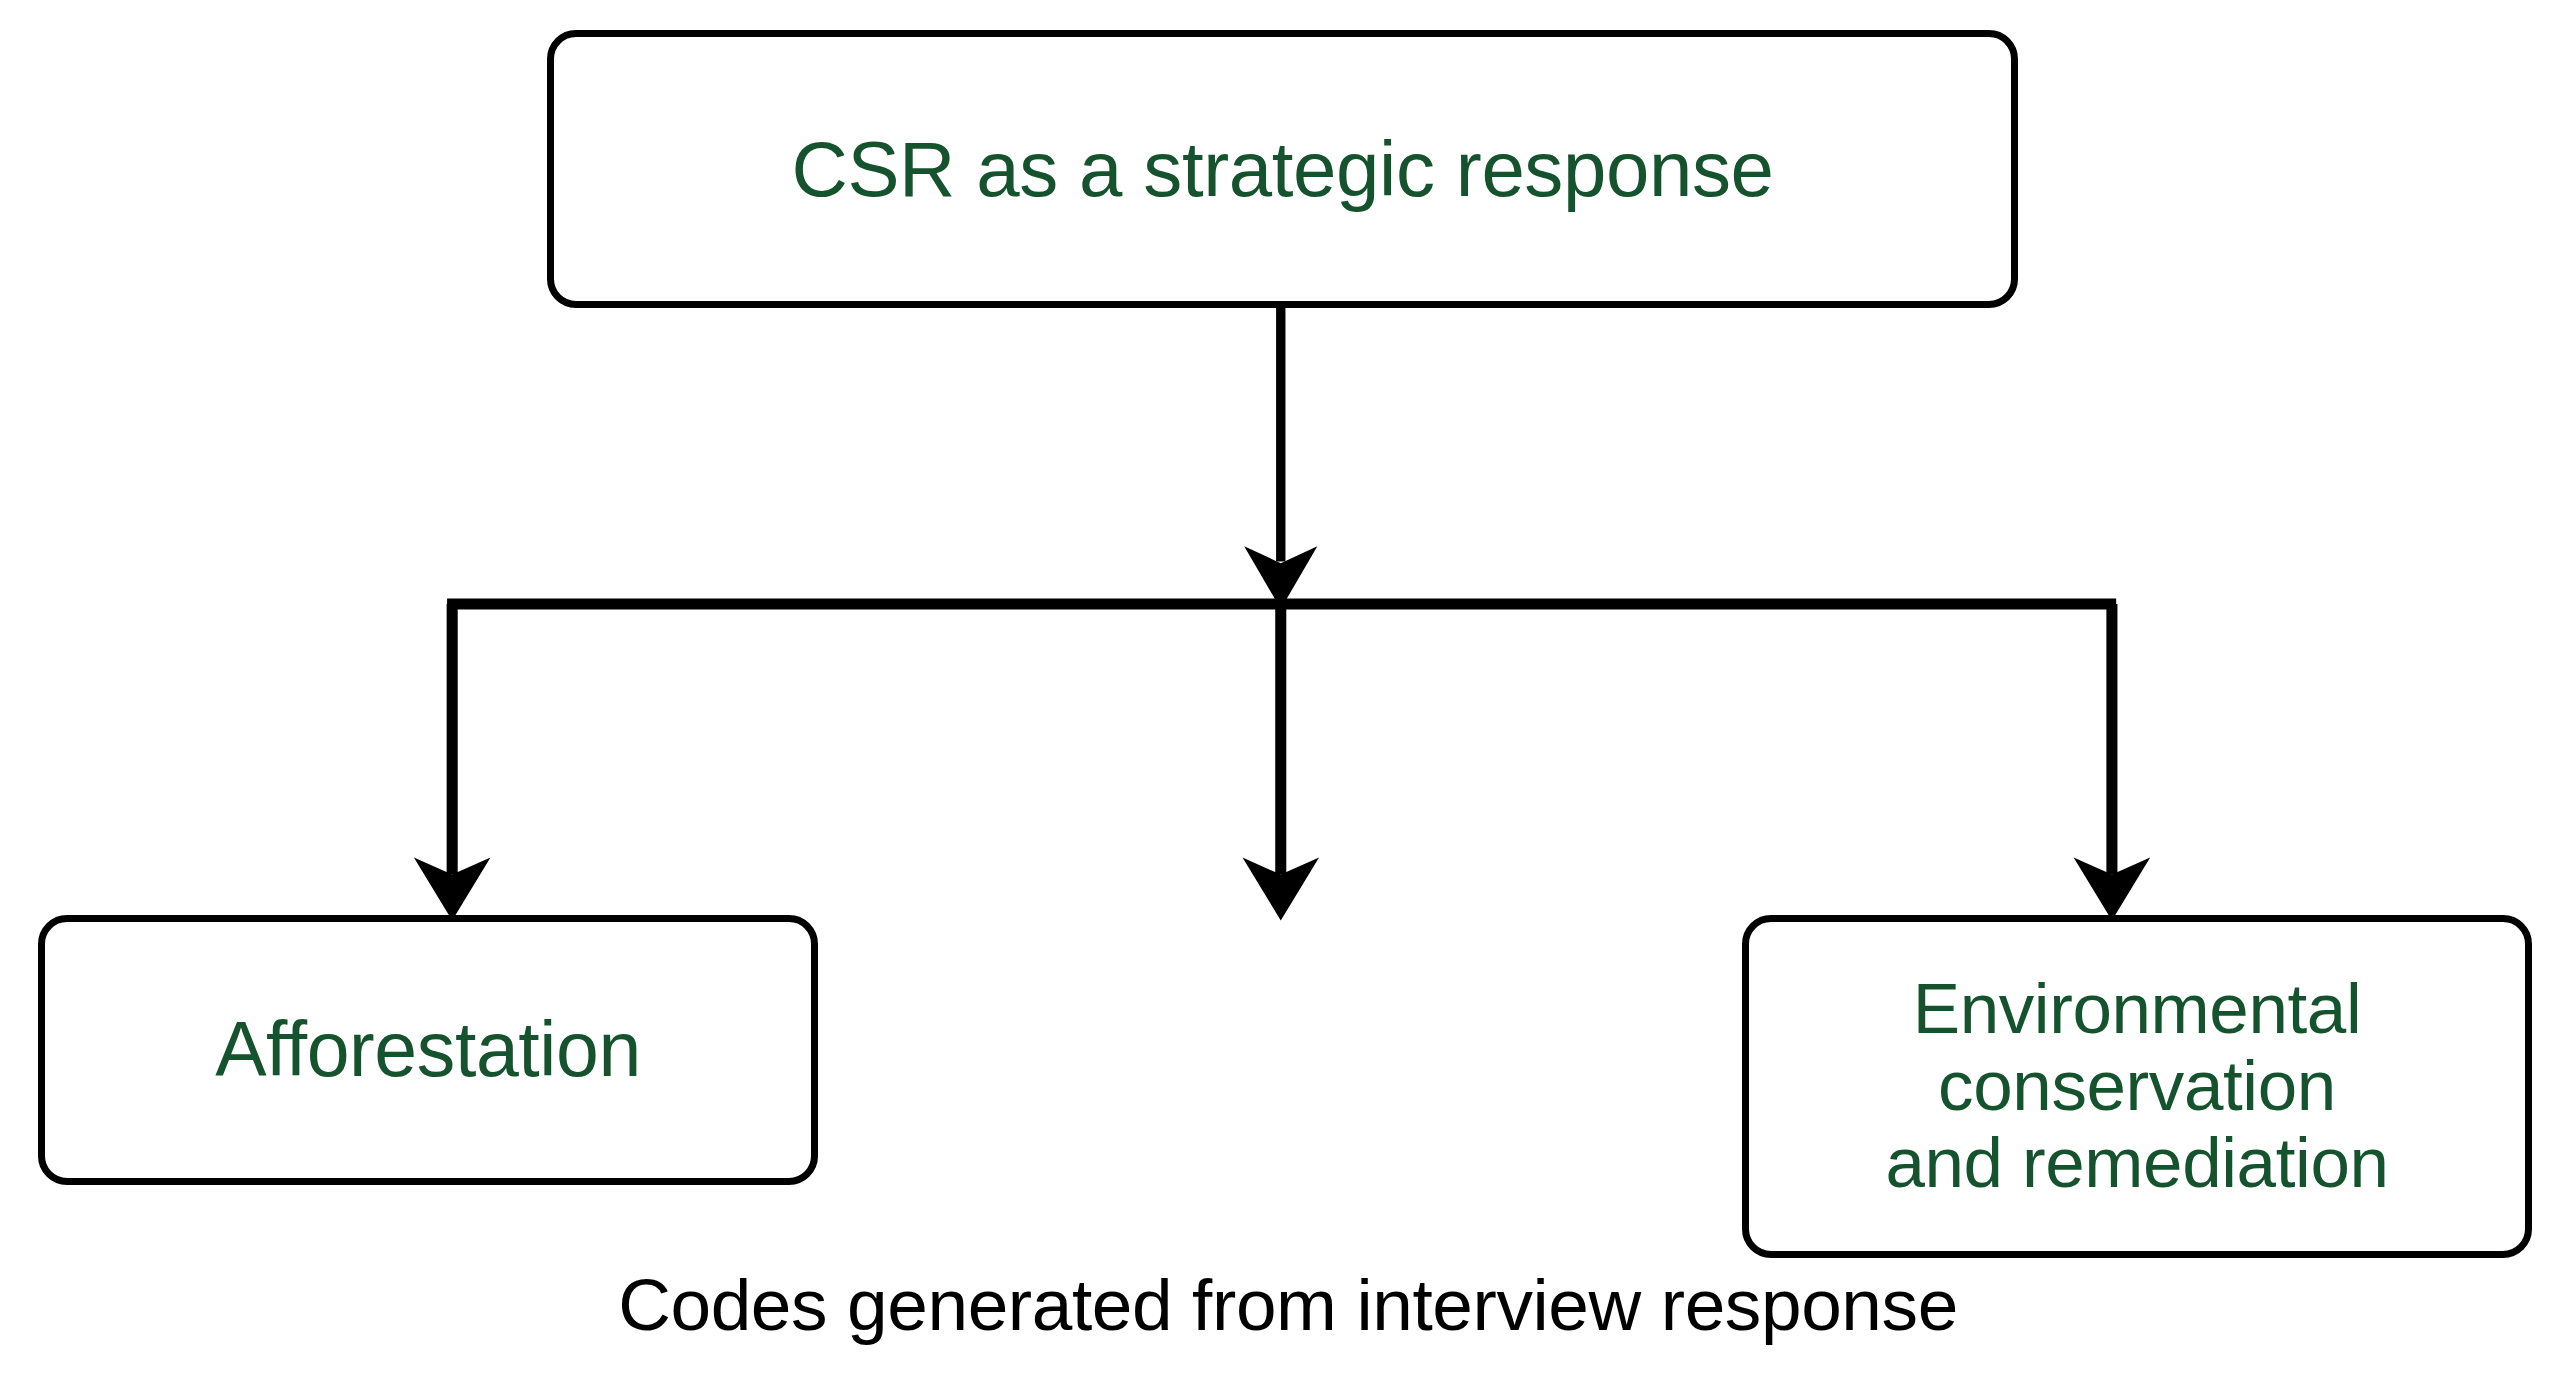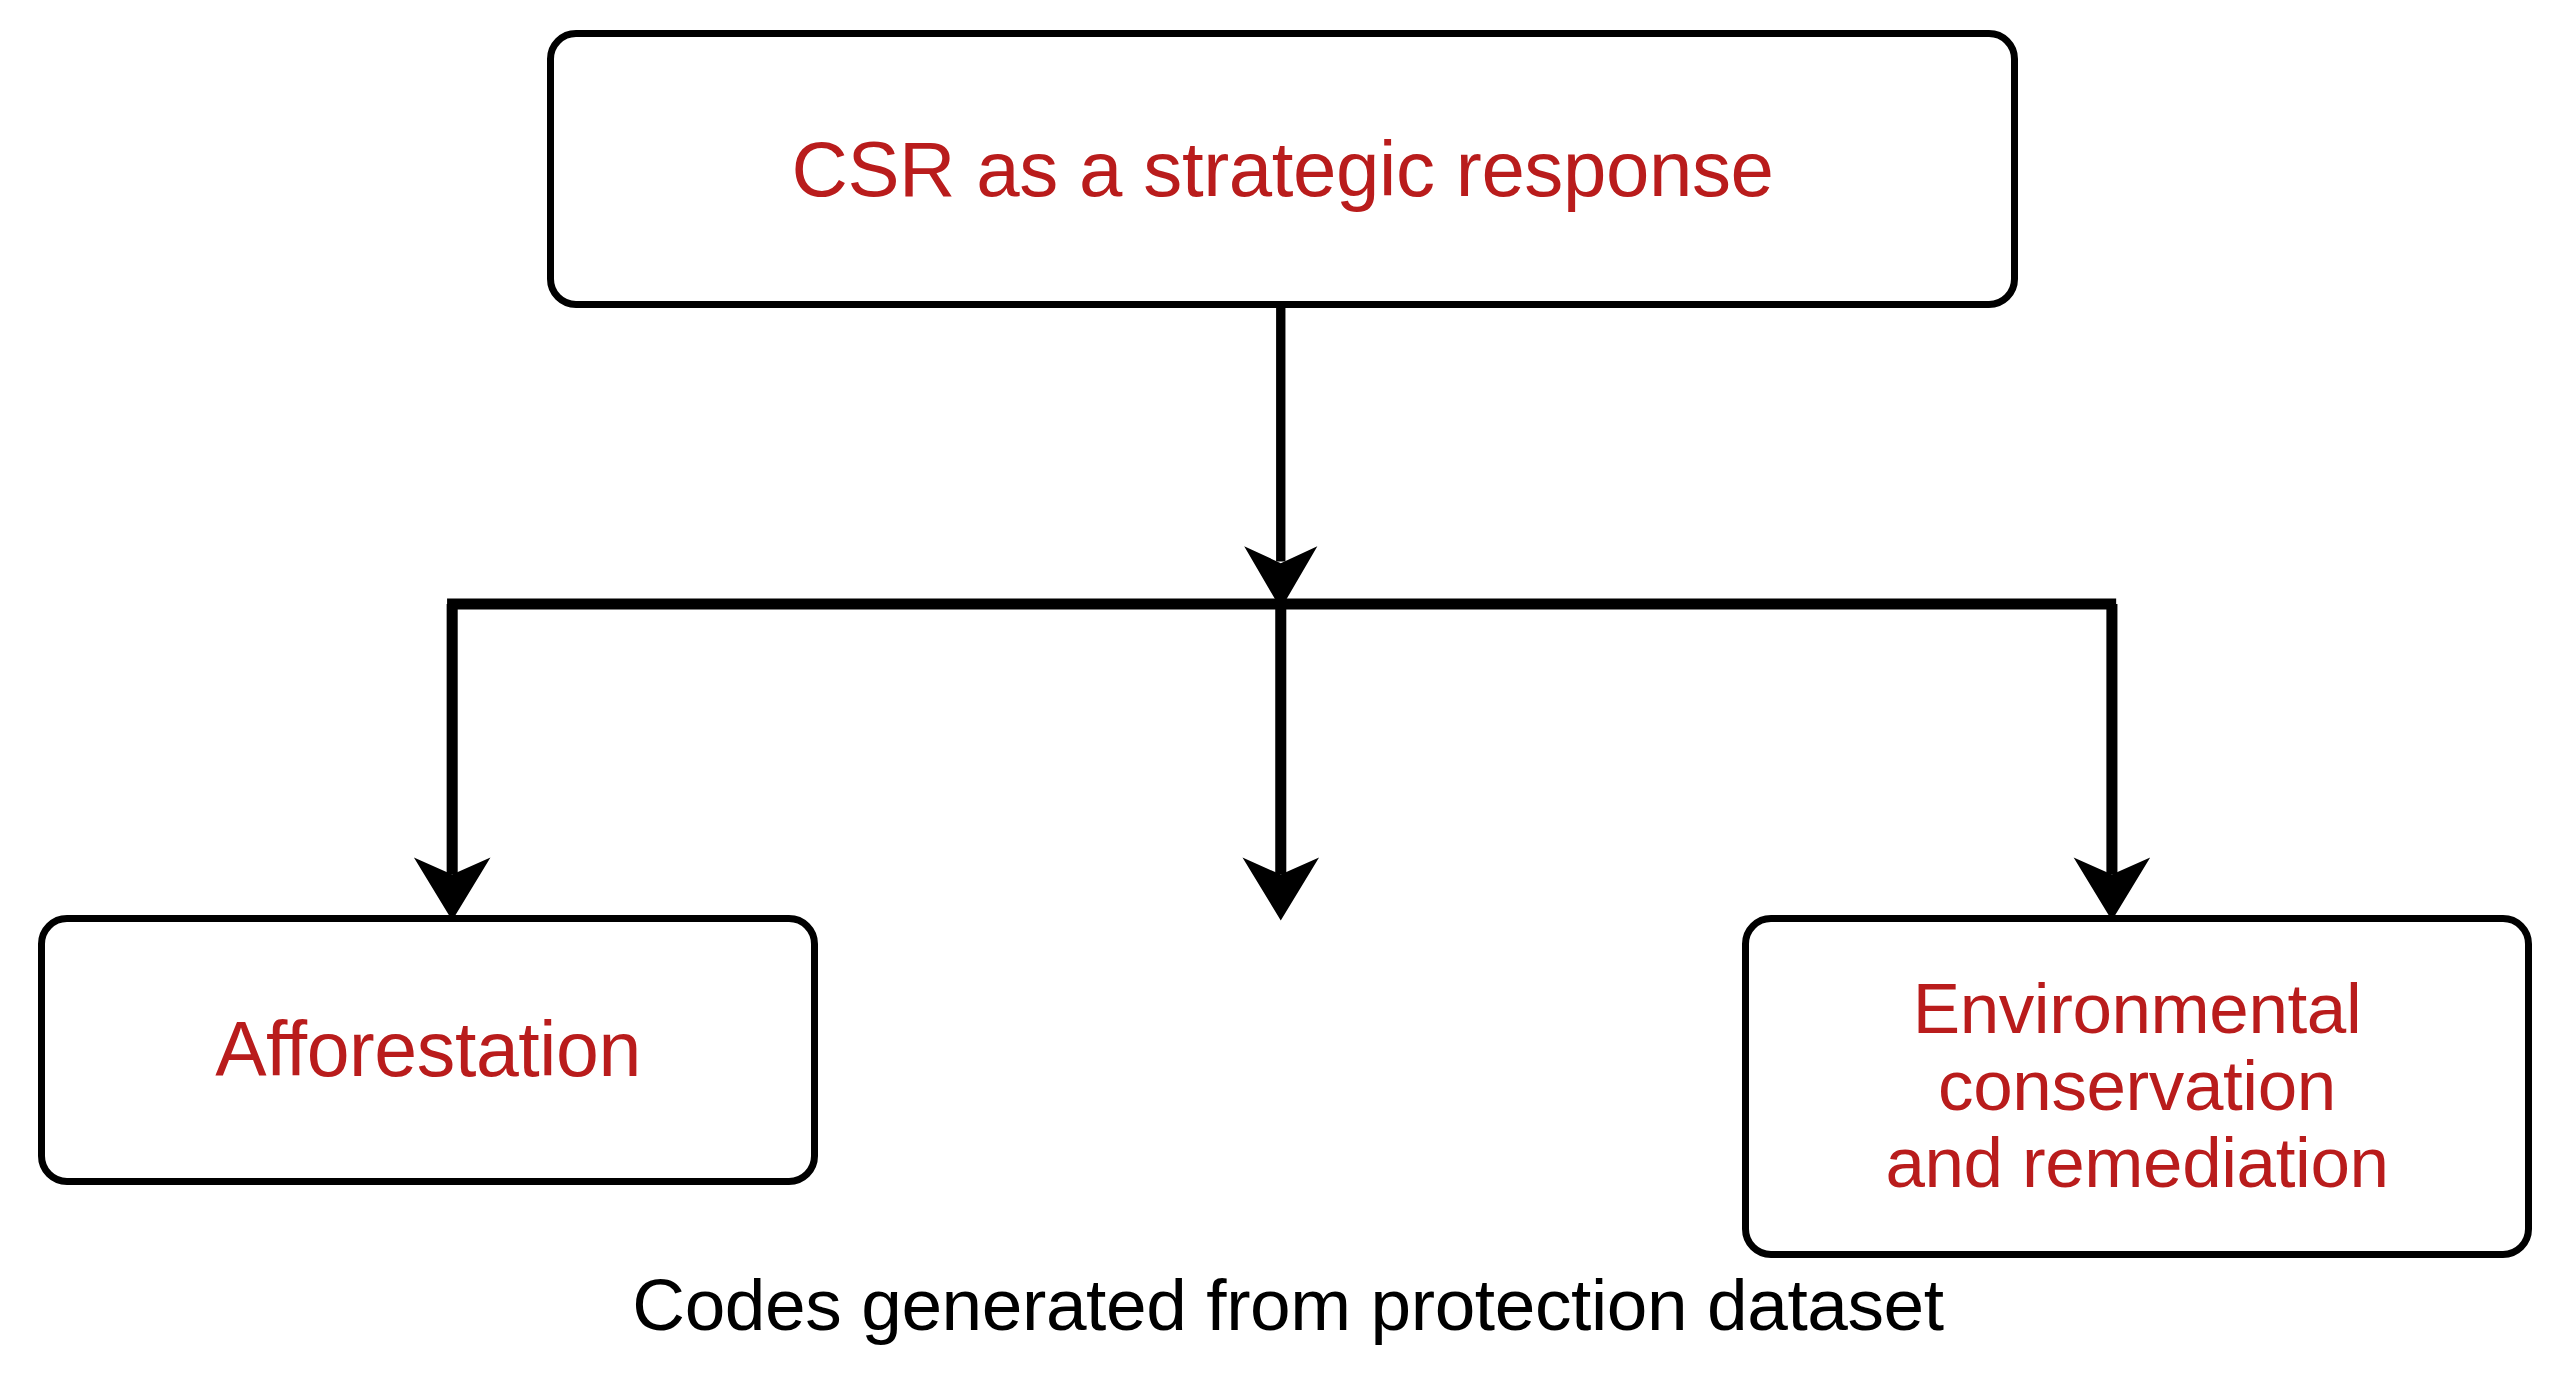--- a/index.html
+++ b/index.html
@@ -28,21 +28,21 @@
   .node {
     position: absolute;
     box-sizing: border-box;
     background: #ffffff;
     border: 7.7px solid #000000;
     border-radius: 29px;
     display: flex;
     align-items: center;
     justify-content: center;
     text-align: center;
-    color: #b91c1c;
+    color: #14532d;
     line-height: 1.08;
     letter-spacing: -0.4px;
     z-index: 2;
   }
   #node-root {
     left: 547px;
     top: 30px;
     width: 1471px;
     height: 278px;
     font-size: 78px;
@@ -115,16 +115,16 @@
     <span class="node-label">Afforestation</span>
   </div>
 
 
   <div class="node" id="node-environmental">
     <span class="node-label">Environmental
 conservation
 and remediation</span>
   </div>
 
-  <div id="caption">Codes generated from protection dataset</div>
+  <div id="caption">Codes generated from interview response</div>
 
 </div>
 
 
 </body></html>

